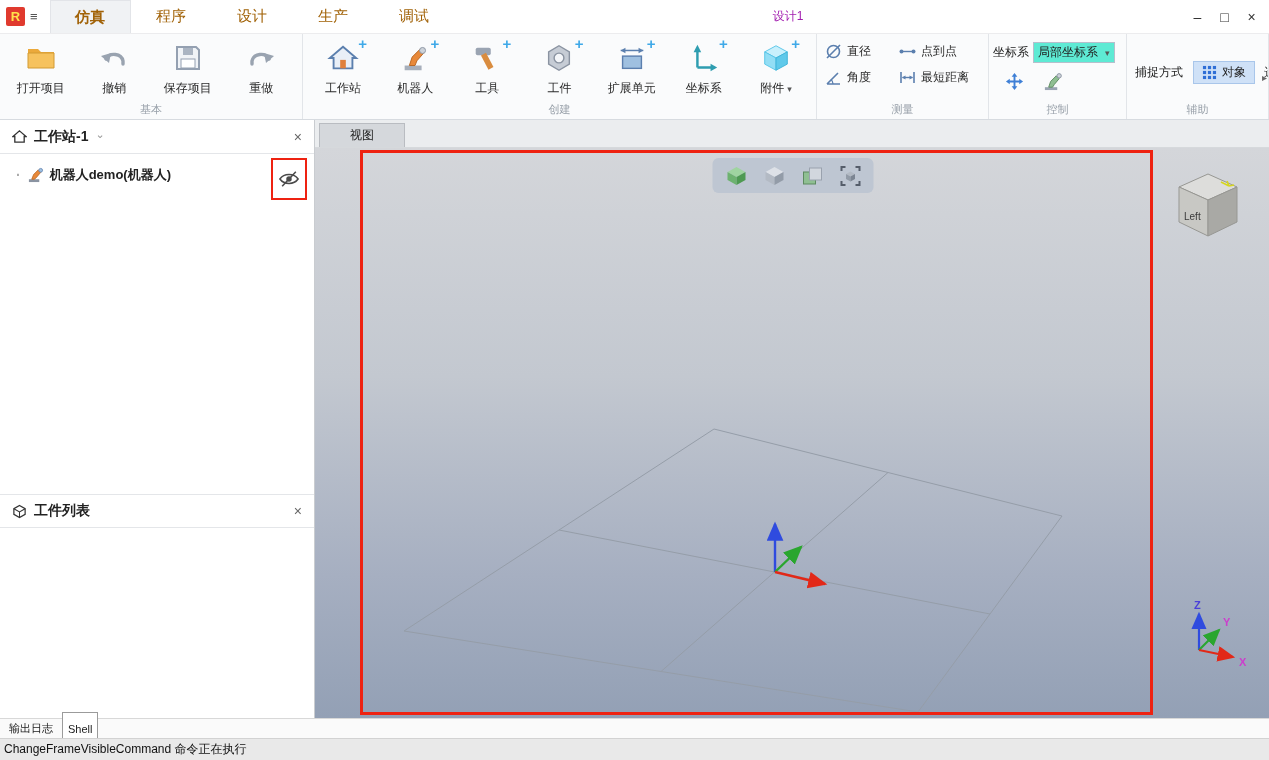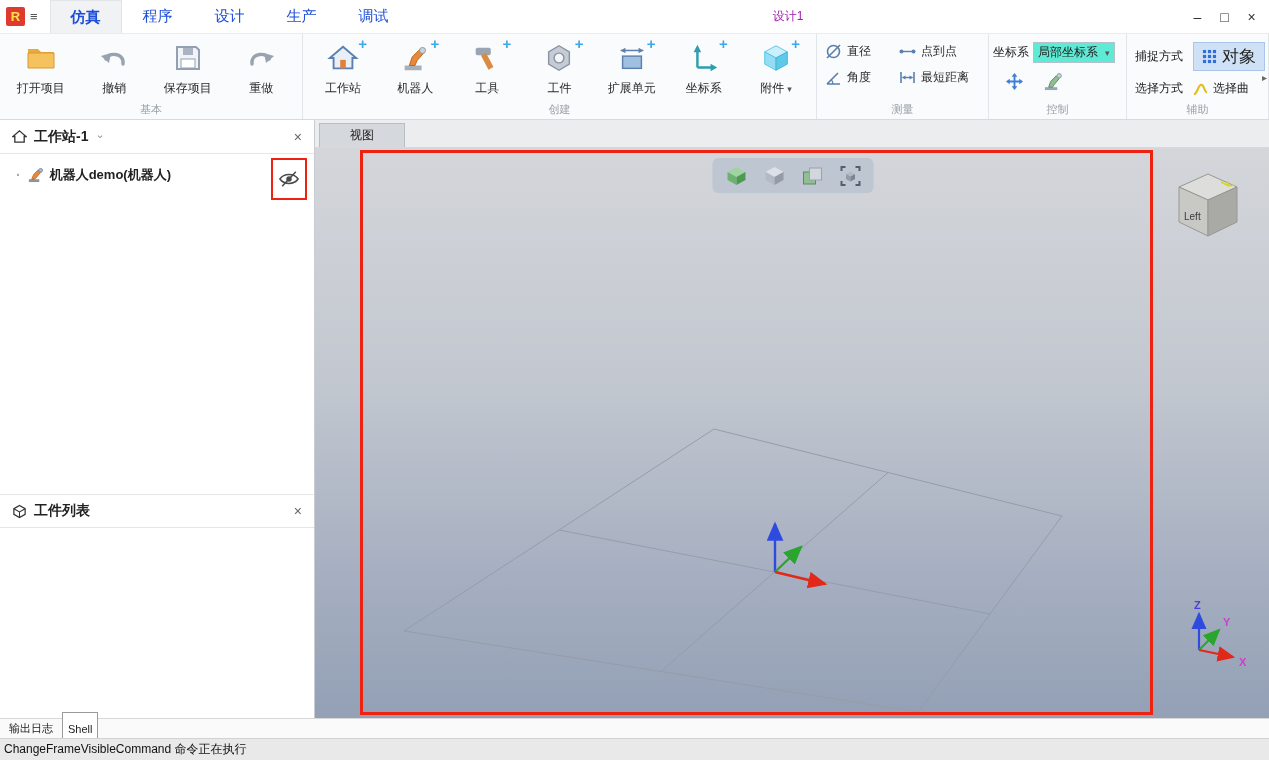--- a/index.html
+++ b/index.html
@@ -5,21 +5,21 @@
   * { margin:0; padding:0; box-sizing:border-box; }
   html,body { width:1269px; height:760px; overflow:hidden; }
   body { font-family:"Liberation Sans","DejaVu Sans",sans-serif; background:#fff; color:#222; }
   .app { width:1269px; height:760px; display:flex; flex-direction:column; position:relative; }
 
   
   .titlebar { height:34px; background:#fff; display:flex; align-items:center; position:relative; border-bottom:1px solid #ececee; flex:0 0 auto; }
   .logo { width:19px; height:19px; margin-left:6px; background:#e03a2e; color:#ffe24a; font-weight:bold; font-size:13px; display:flex; align-items:center; justify-content:center; border-radius:2px; }
   .menu-glyph { margin-left:5px; font-size:13px; color:#555; }
   .maintabs { display:flex; margin-left:12px; height:100%; }
-  .maintab { width:72px; height:100%; display:flex; align-items:center; justify-content:center; font-size:15px; color:#1d4ed8; cursor:default; }
+  .maintab { width:81px; height:100%; display:flex; align-items:center; justify-content:center; font-size:15px; color:#a16207; cursor:default; }
   .maintab.active { background:#f0f2f4; border:1px solid #e2e4e8; border-bottom:none; font-weight:bold; }
   .doc-title { position:absolute; left:788px; transform:translateX(-50%); font-size:12px; color:#a21caf; }
   .winctl { position:absolute; right:4px; top:0; height:100%; display:flex; }
   .winctl span { width:27px; height:100%; display:flex; align-items:center; justify-content:center; font-size:14px; color:#333; }
 
   
   .ribbon { height:86px; background:#fafbfc; border-bottom:1px solid #d7dbe0; display:flex; flex:0 0 auto; position:relative; }
   .rgroup { display:flex; flex-direction:column; border-right:1px solid #e2e5e9; overflow:hidden; }
   .rgroup-body { flex:1; display:flex; padding:5px 4px 0; }
   .rgroup-name { height:17px; font-size:11px; color:#98a0a9; text-align:center; }
@@ -33,24 +33,24 @@
   .g-create { width:514px; } .g-create .rgroup-body { justify-content:space-around; }
   .g-measure { width:172px; } .g-measure .rgroup-body { flex-direction:column; gap:9px; padding-top:9px; padding-left:8px; }
   .mrow { display:flex; gap:8px; }
   .mbtn { display:flex; align-items:center; gap:5px; font-size:12px; color:#2b2b2b; }
   .mbtn.c1 { width:66px; }
   .micon { width:17px; height:17px; flex:0 0 auto; }
   .g-control { width:138px; } .g-control .rgroup-body { flex-direction:column; padding-top:8px; padding-left:4px; }
   .ctl-row1 { display:flex; align-items:center; gap:4px; font-size:12px; }
   .combo { background:#5eead4; border:1px solid #b6bfcc; padding:1px 4px; display:flex; align-items:center; gap:7px; font-size:12px; }
   .ctl-row2 { display:flex; gap:18px; padding:9px 0 0 12px; }
-  .g-assist { flex:1; } .g-assist .rgroup-body { flex-direction:column; gap:9px; padding-top:8px; padding-left:8px; }
+  .g-assist { flex:1; } .g-assist .rgroup-body { flex-direction:row; gap:9px; padding-top:8px; padding-left:8px; }
   .arow { display:flex; align-items:center; gap:10px; white-space:nowrap; }
   .atext { font-size:12px; }
-  .abtn-obj { display:flex; align-items:center; gap:5px; background:#cfe1f7; border:1px solid #a9c6ea; padding:2px 8px; font-size:17px; }
+  .abtn-obj { display:flex; align-items:center; gap:5px; background:#cfe1f7; border:1px solid #a9c6ea; padding:2px 8px; font-size:12px; }
   .abtn-curve { display:flex; align-items:flex-end; gap:5px; font-size:12px; }
   .overflow-arrow { position:absolute; right:2px; top:38px; font-size:10px; color:#666; }
 
   
   .main { flex:1; display:flex; min-height:0; }
 
   
   .sidebar { width:315px; background:#fff; border-right:1px solid #c9ccd0; display:flex; flex-direction:column; }
   .panel-hdr { height:34px; display:flex; align-items:center; gap:7px; padding:0 12px; border-bottom:1px solid #e4e6e9; font-size:14px; font-weight:bold; flex:0 0 auto; }
   .panel-hdr .spacer { flex:1; }

